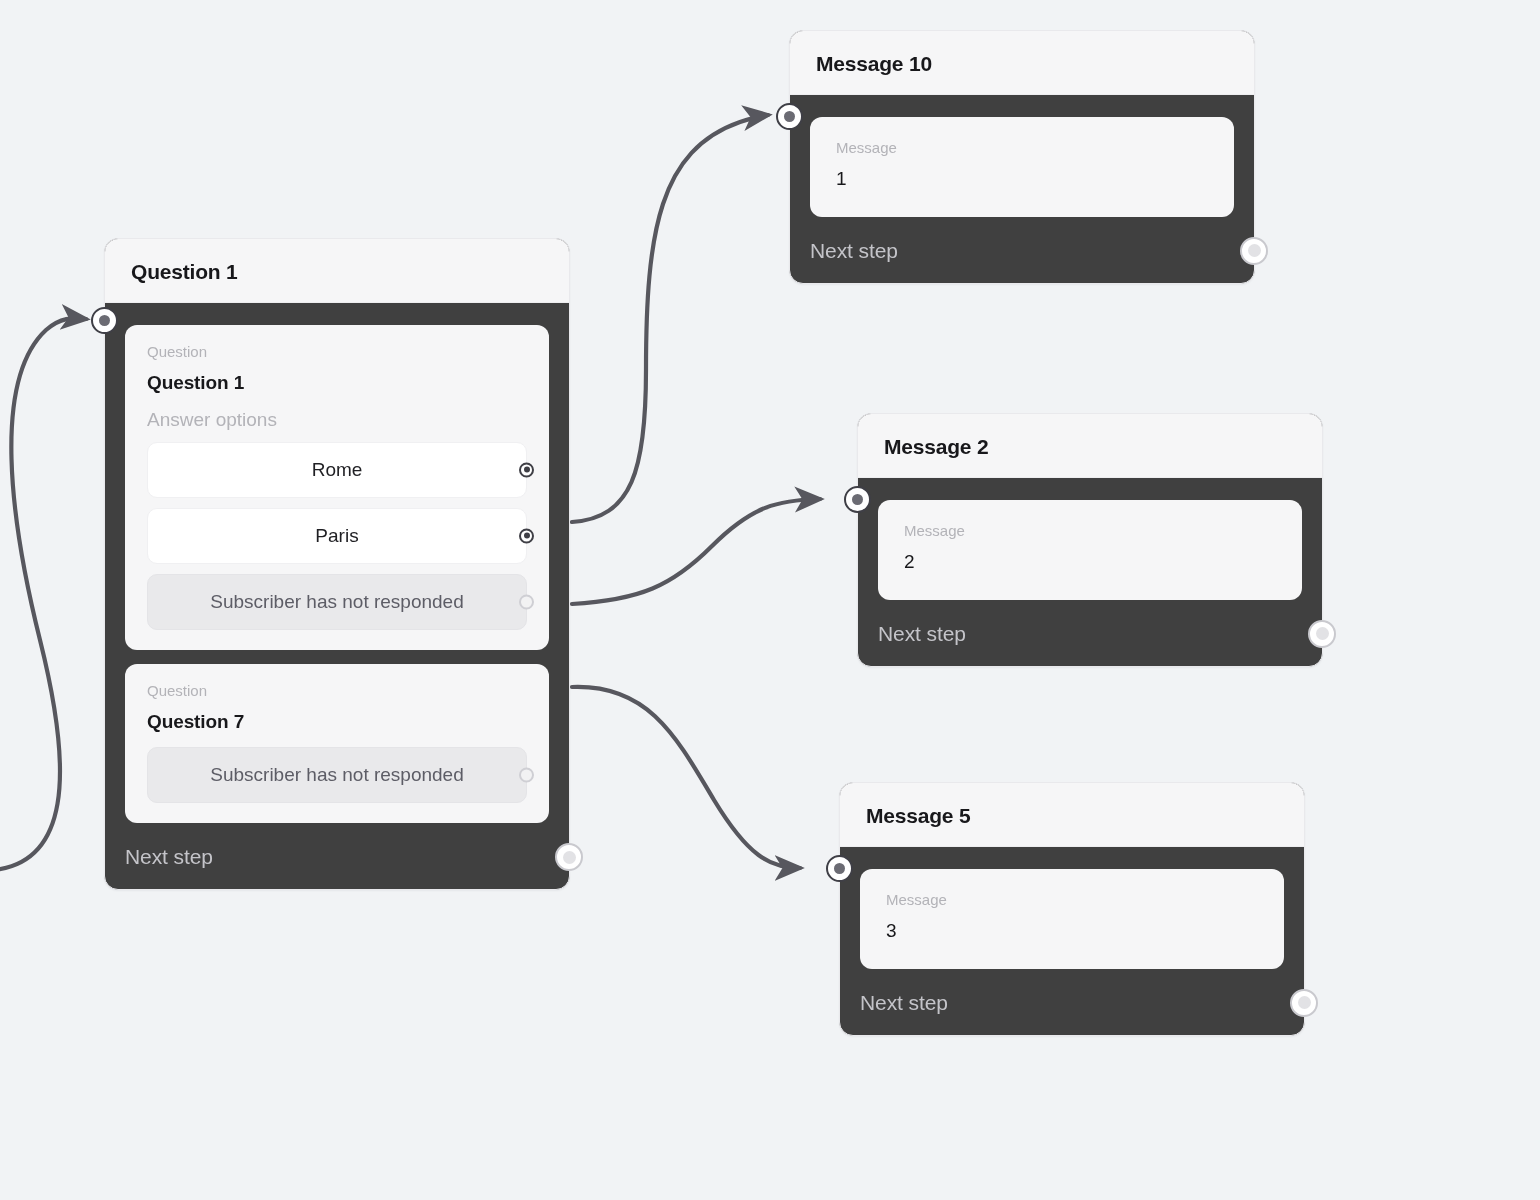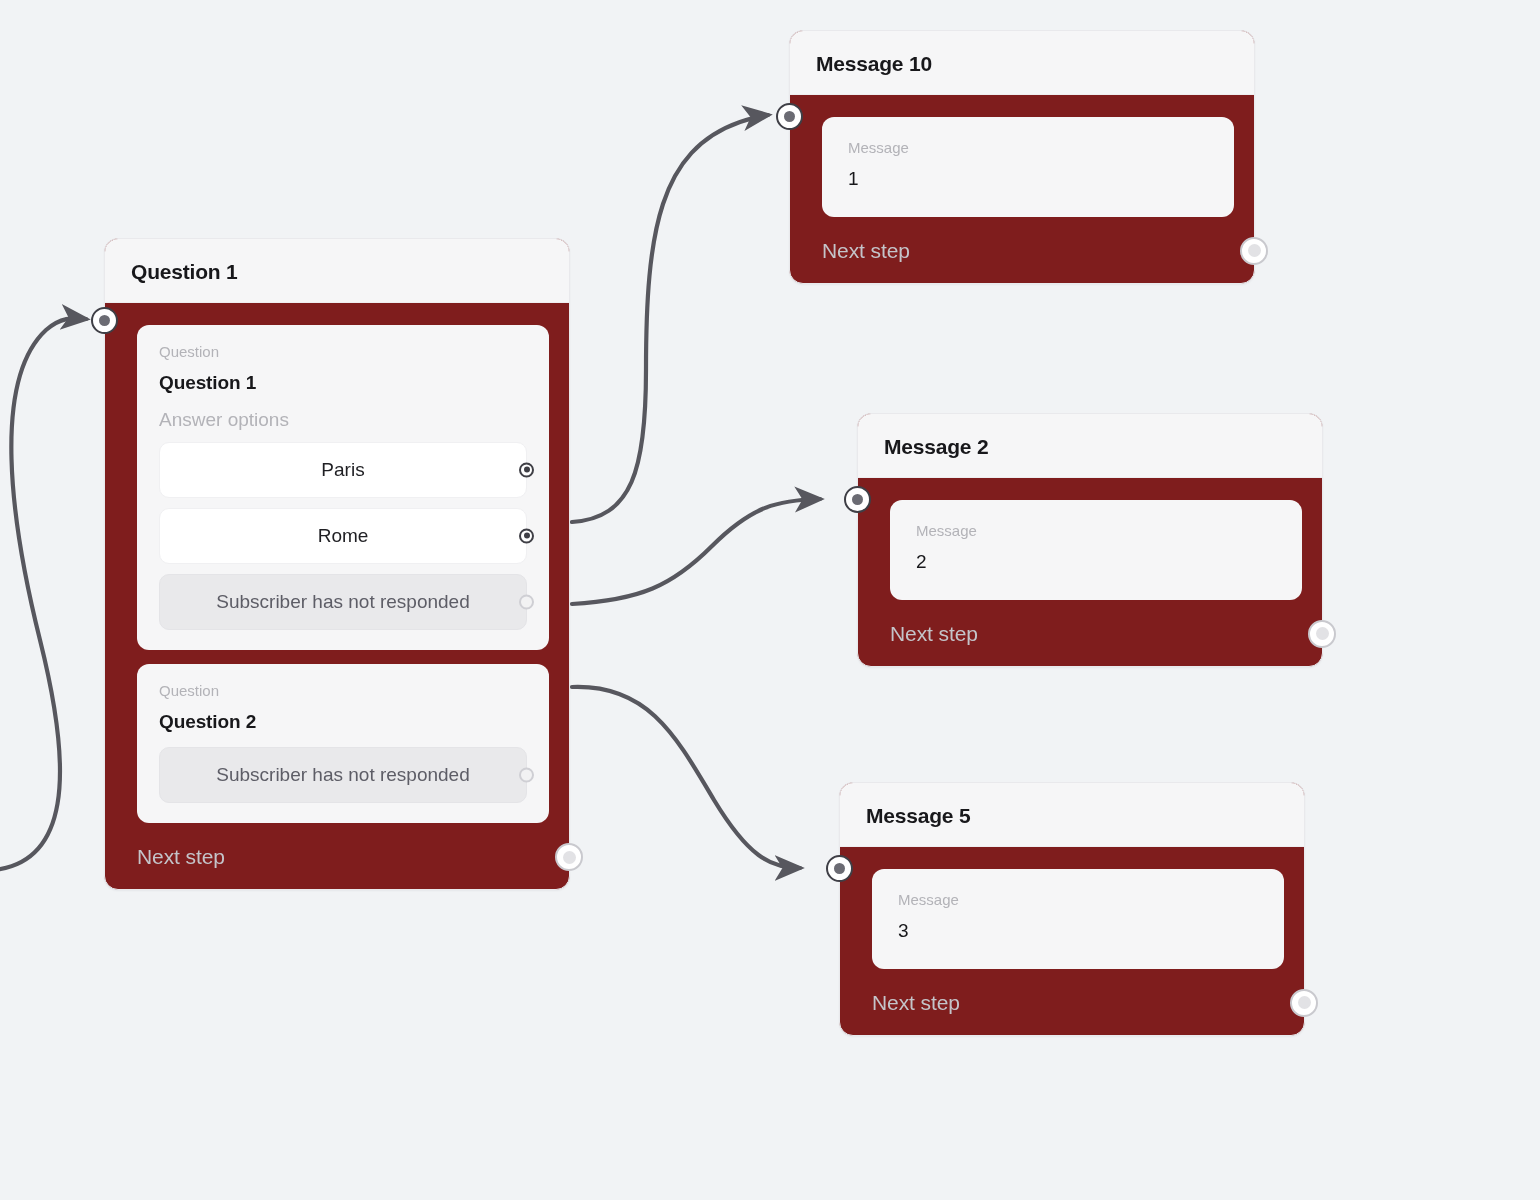--- a/index.html
+++ b/index.html
@@ -23,21 +23,21 @@
     inset: 0;
     width: 1540px;
     height: 1200px;
     pointer-events: none;
     z-index: 1;
   }
 
   
   .node {
     position: absolute;
-    background: #7f1d1d;
+    background: #404040;
     border: 1px solid #e9e9ec;
     border-radius: 14px;
     box-shadow: 0 1px 2px rgba(16,24,40,0.05);
     z-index: 2;
   }
   .node-header {
     background: #f6f6f7;
     border-top-left-radius: 13px;
     border-top-right-radius: 13px;
     border-bottom: 1px solid #eeeef0;
@@ -45,21 +45,20 @@
   }
   .node-title {
     font-size: 21px;
     font-weight: bold;
     color: #18181b;
     letter-spacing: -0.2px;
     line-height: 1;
   }
   .node-body {
     padding: 22px 20px 18px 20px;
-    margin-left: 12px;
   }
 
   
   .field-block {
     background: #f6f6f7;
     border-radius: 12px;
     padding: 18px 22px 20px 22px;
   }
   .field-label {
     font-size: 15px;
@@ -232,39 +231,39 @@
     </div>
 
     <div class="node-body">
 
       <div class="field-block q-section">
         <div class="field-label">Question</div>
         <div class="field-value bold">Question 1</div>
         <div class="sub-label">Answer options</div>
 
         <div class="option-row">
-          <div class="option-box">Paris</div>
+          <div class="option-box">Rome</div>
           <div class="port port-option"></div>
         </div>
 
         <div class="option-row">
-          <div class="option-box">Rome</div>
+          <div class="option-box">Paris</div>
           <div class="port port-option"></div>
         </div>
 
 
         <div class="option-row">
           <div class="option-box muted">Subscriber has not responded</div>
           <div class="port port-empty"></div>
         </div>
       </div>
 
       <div class="field-block q-section">
         <div class="field-label">Question</div>
-        <div class="field-value bold" style="margin-bottom:14px;">Question 2</div>
+        <div class="field-value bold" style="margin-bottom:14px;">Question 7</div>
 
         <div class="option-row">
           <div class="option-box muted">Subscriber has not responded</div>
           <div class="port port-empty"></div>
         </div>
       </div>
 
       <div class="next-step">
         <span class="next-step-label">Next step</span>
         <div class="port port-next" style="right:-34px; top:0;"></div>

